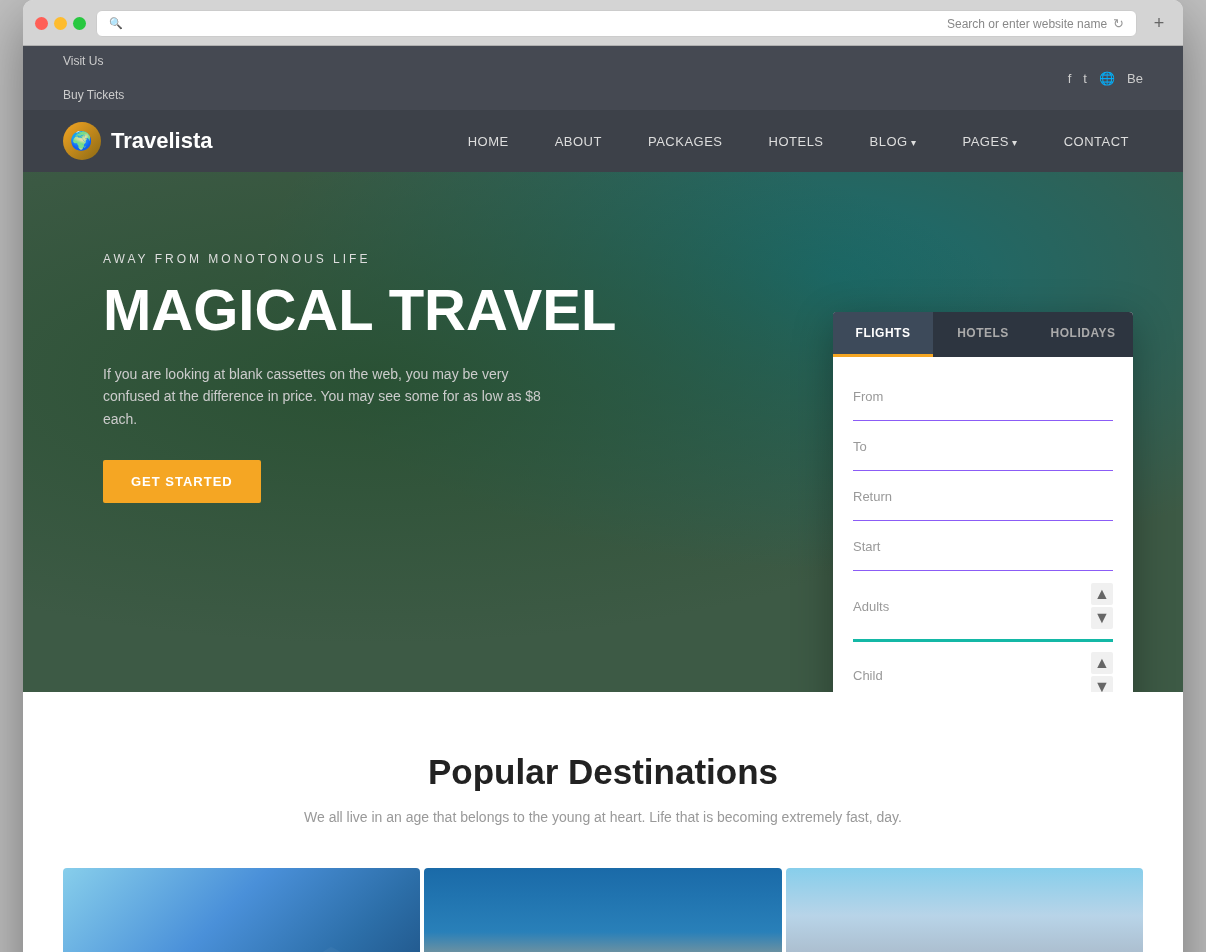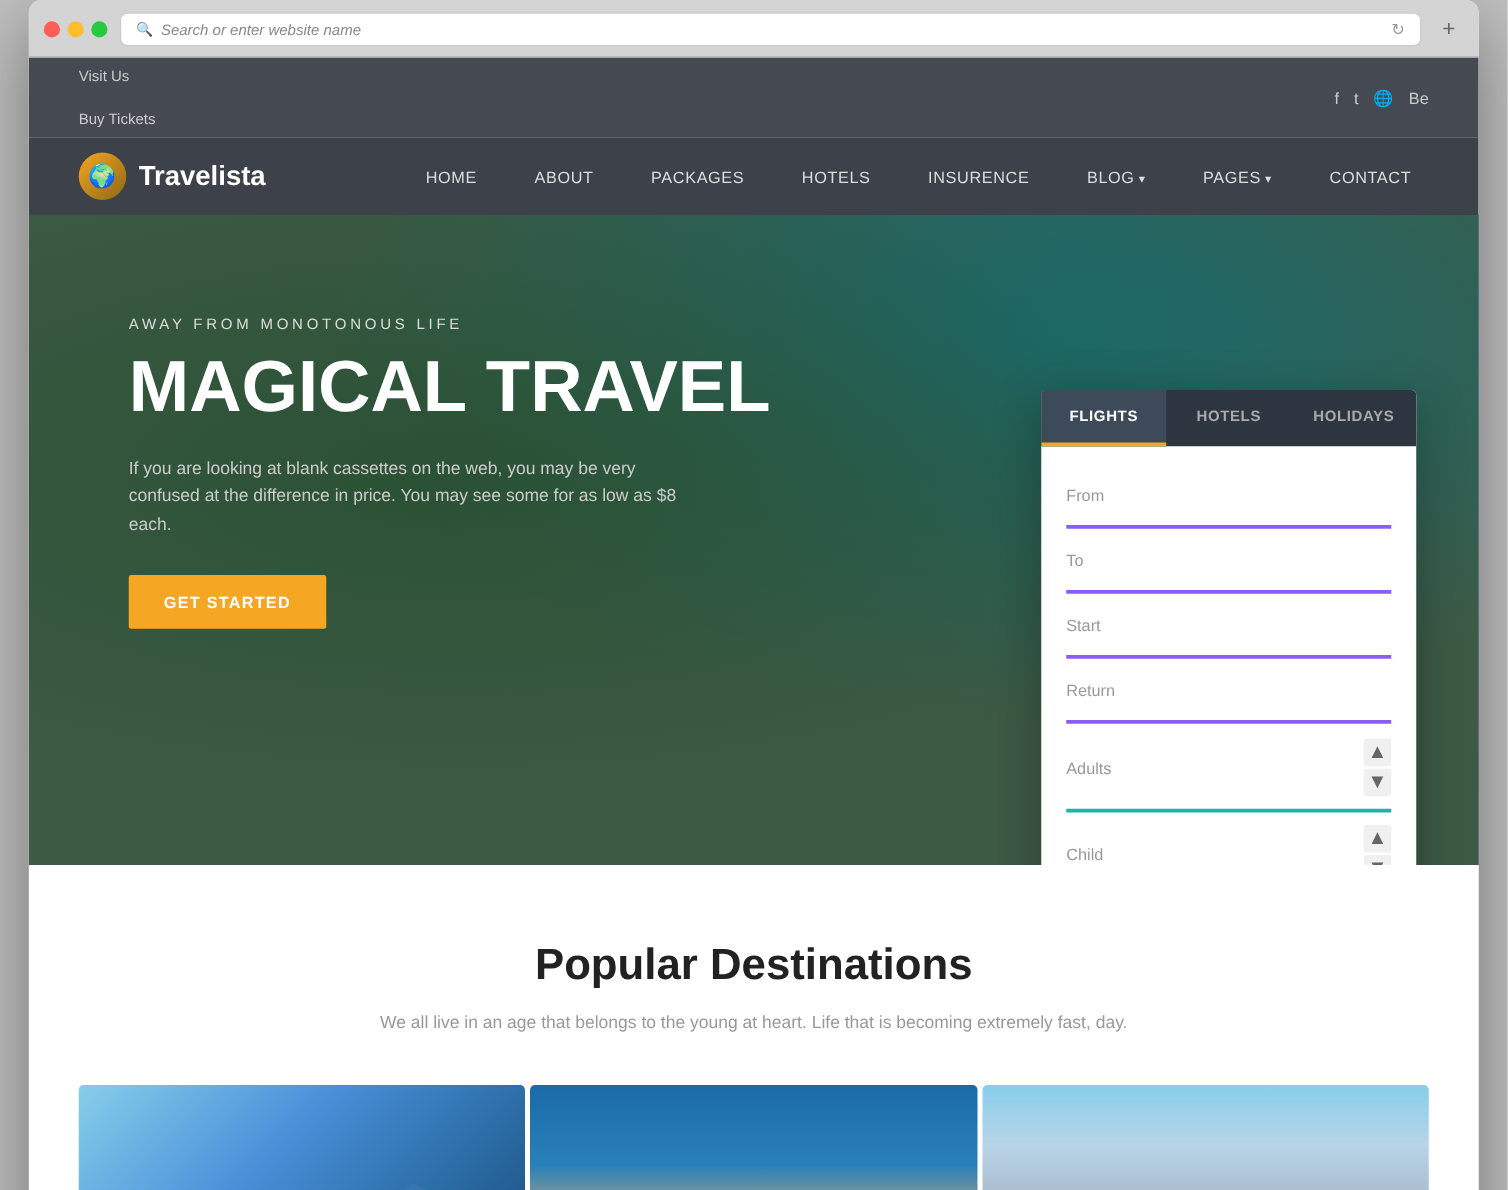--- a/index.html
+++ b/index.html
@@ -35,21 +35,21 @@
       padding: 5px 12px;
       font-size: 12px;
       color: #666;
       display: flex;
       align-items: center;
       gap: 6px;
       border: 1px solid #ccc;
     }
 
     .url-bar-icon { color: #999; font-size: 11px; }
-    .url-bar-text { color: #888; flex: 1; text-align: left; font-style: italic; }
+    .url-bar-text { color: #888; flex: 1; text-align: right; }
 
     .new-tab-btn {
       width: 24px; height: 24px;
       display: flex; align-items: center; justify-content: center;
       font-size: 18px; color: #666; cursor: pointer;
     }
 
     .website { overflow: hidden; }
 
     
@@ -199,21 +199,21 @@
 
     .search-tab.active {
       color: white;
       background: #3d4a5a;
       border-bottom: 3px solid #f5a623;
     }
 
     .search-body { padding: 16px 20px 20px; }
 
     .search-field {
-      border-bottom: 3px solid #8b5cf6;
+      border-bottom: 1px solid #8b5cf6;
       padding: 10px 0;
       margin-bottom: 2px;
     }
 
     .search-field-label {
       font-size: 13px;
       color: #999;
       display: block;
       padding: 6px 0;
     }
@@ -350,21 +350,20 @@
     <div class="navbar">
       <div class="logo">
         <div class="logo-icon">🌍</div>
         <span class="logo-text">Travelista</span>
       </div>
       <nav class="nav-links">
         <a class="nav-link">HOME</a>
         <a class="nav-link">ABOUT</a>
         <a class="nav-link">PACKAGES</a>
         <a class="nav-link">HOTELS</a>
-        <a class="nav-link">INSURENCE</a>
         <a class="nav-link nav-link-with-arrow">BLOG</a>
         <a class="nav-link nav-link-with-arrow">PAGES</a>
         <a class="nav-link">CONTACT</a>
       </nav>
     </div>
 
     <div class="hero">
       <div class="hero-image-sim"></div>
       <div class="hero-bg"></div>
 
@@ -383,24 +382,24 @@
         </div>
 
         <div class="search-body">
           <div class="search-field">
             <span class="search-field-label">From</span>
           </div>
           <div class="search-field">
             <span class="search-field-label">To</span>
           </div>
           <div class="search-field">
+            <span class="search-field-label">Return</span>
+          </div>
+          <div class="search-field">
             <span class="search-field-label">Start</span>
-          </div>
-          <div class="search-field">
-            <span class="search-field-label">Return</span>
           </div>
 
           <div class="search-field-row">
             <span class="search-field-label">Adults</span>
             <div class="stepper">
               <button class="stepper-btn">▲</button>
               <button class="stepper-btn">▼</button>
             </div>
           </div>
 

